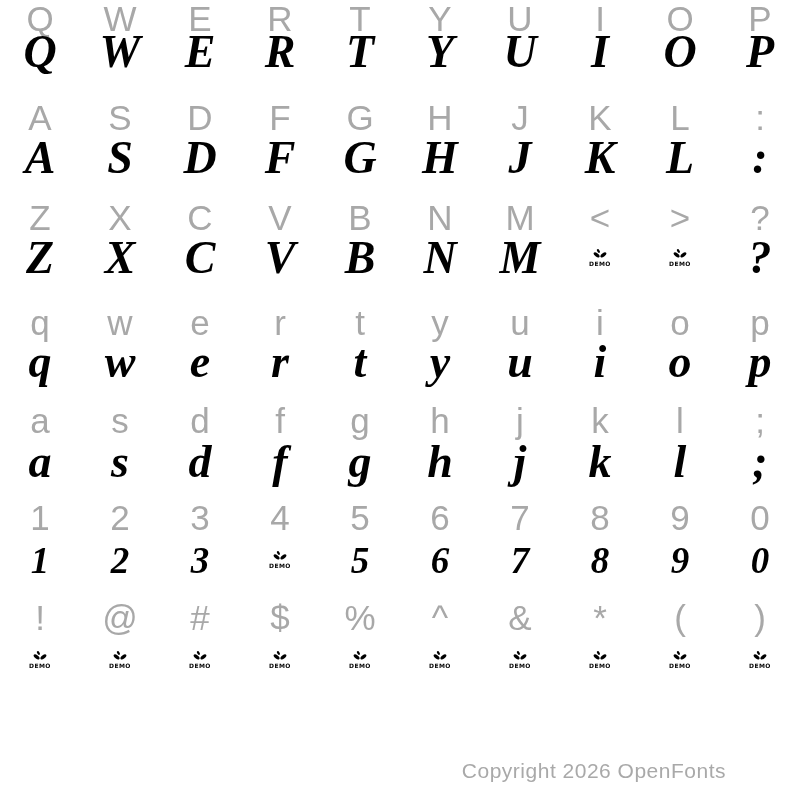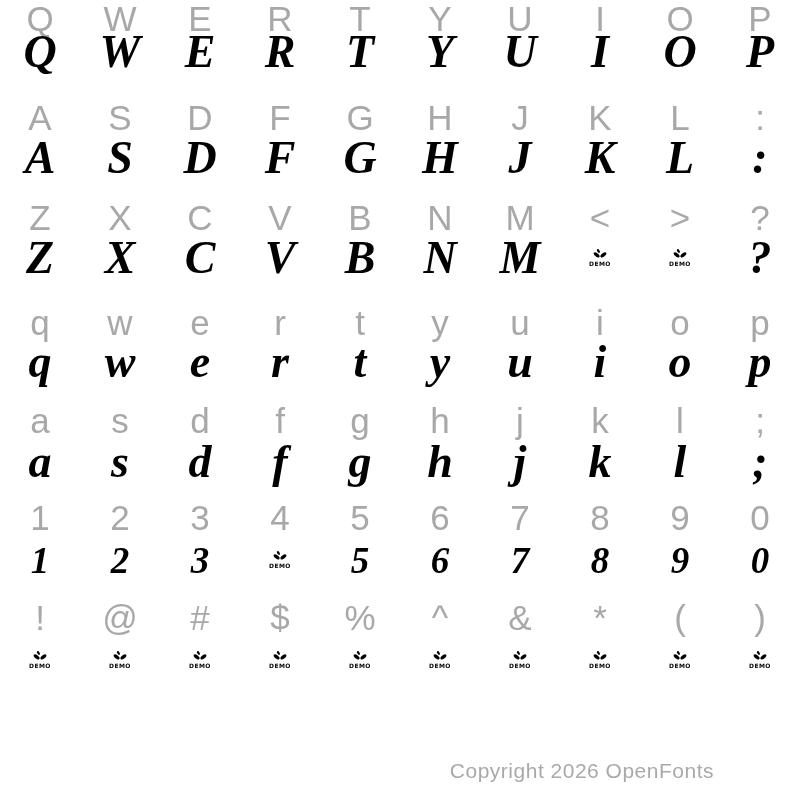--- a/index.html
+++ b/index.html
@@ -32,21 +32,21 @@
   .demo-stack{
     display:flex;flex-direction:column;align-items:center;
     line-height:1;
   }
   .demo-label{
     font:700 6px "DejaVu Sans",sans-serif;
     font-style:normal;
     letter-spacing:.4px;color:#000;margin-top:1px;
   }
   .copyright{
-    position:absolute;top:759px;right:86px;
+    position:absolute;top:759px;right:74px;
     font:400 21px "Liberation Sans",sans-serif;
     color:#a9a9a9;letter-spacing:.5px;text-align:center;
   }
 </style>
 </head>
 <body>
 
 <div class="page">
   <div>
       <div class="row gray r1">

